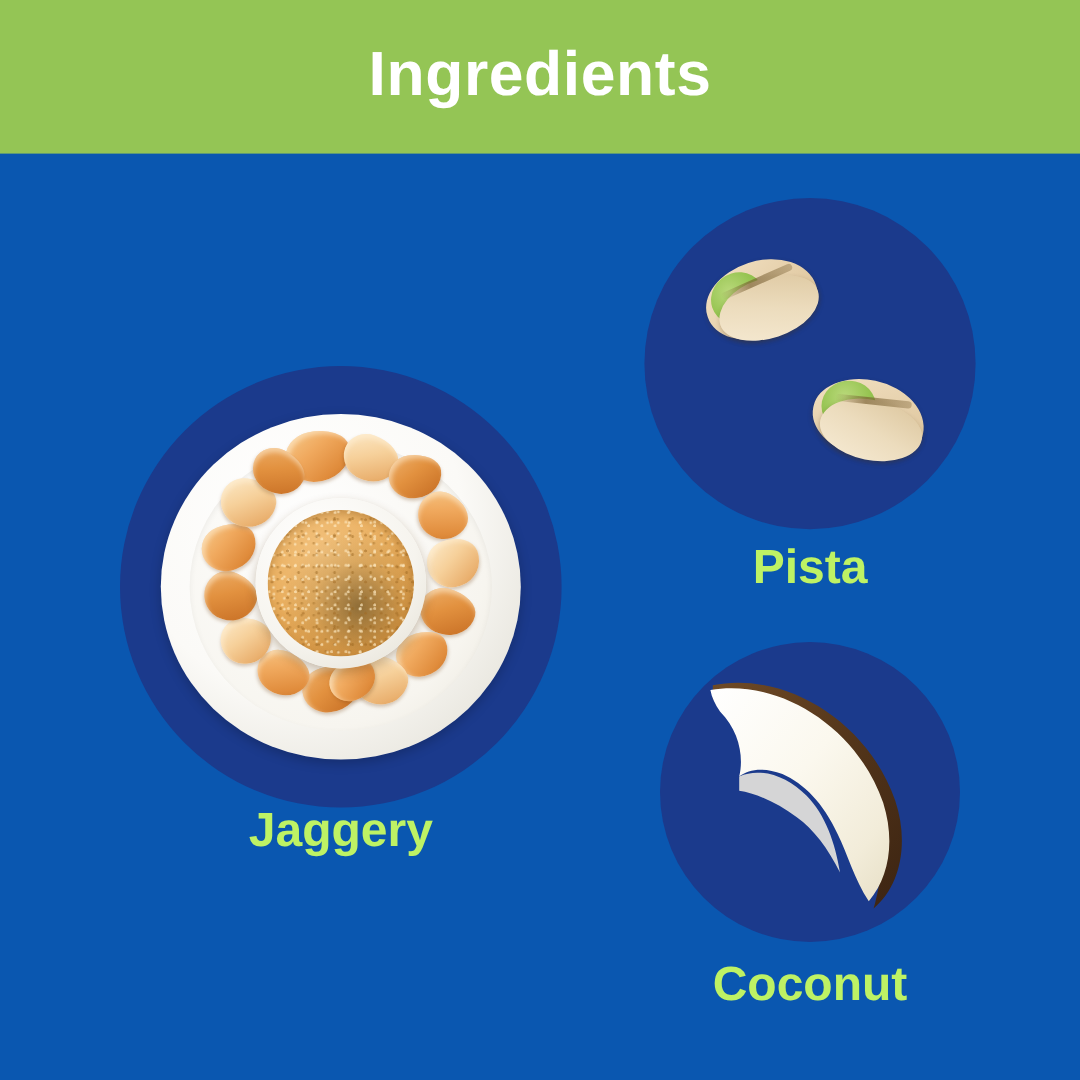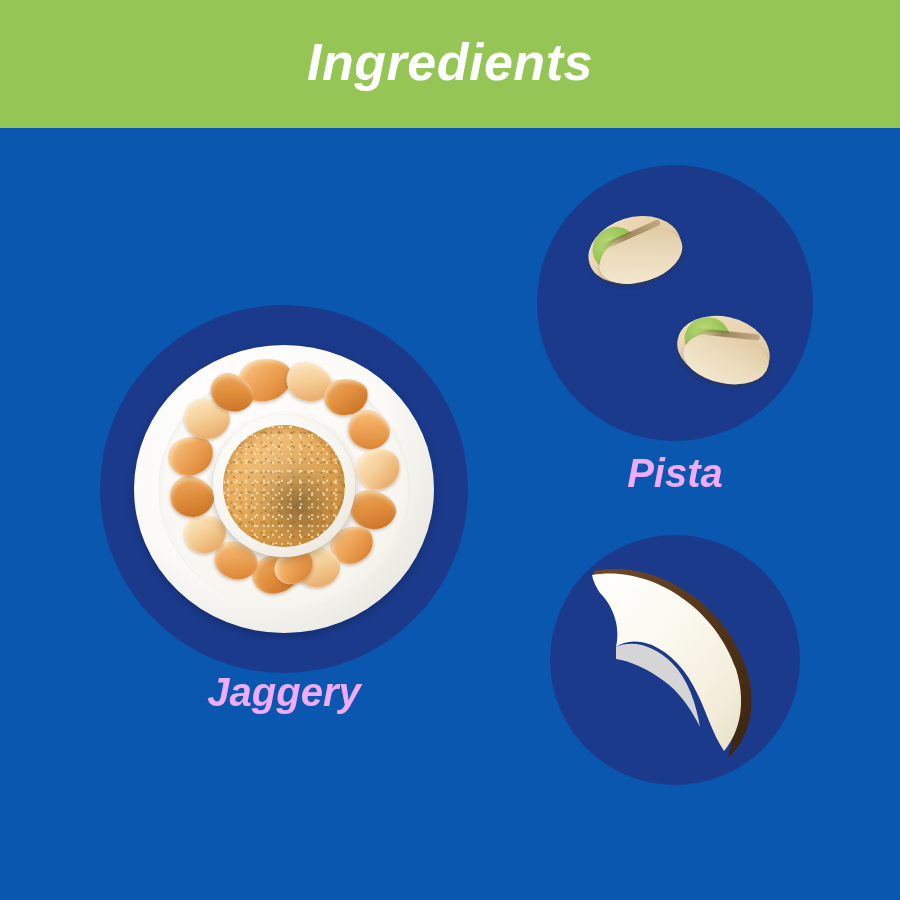--- a/index.html
+++ b/index.html
@@ -7,21 +7,20 @@
     padding: 0;
     background: #ffffff;
   }
   #poster {
     position: relative;
     width: 900px;
     height: 900px;
     overflow: hidden;
     background: #0a57b0;
     font-family: "Liberation Sans", sans-serif;
-    font-style: italic;
     -webkit-font-smoothing: antialiased;
   }
 
   
   .header-band {
     position: absolute;
     left: 0; top: 0;
     width: 900px;
     height: 128px;
     background: #94c555;
@@ -42,21 +41,21 @@
   
   .ingredient { position: absolute; }
   .disc {
     position: absolute;
     border-radius: 50%;
     background: #1b3a8c;
     overflow: hidden;
   }
   .caption {
     position: absolute;
-    color: #f0abfc;
+    color: #bef264;
     font-weight: bold;
     line-height: 1;
     text-align: center;
     white-space: nowrap;
   }
 
   
   #jaggery-group { left: 100px; top: 305px; width: 368px; height: 368px; }
   #jaggery-disc { left: 0; top: 0; width: 368px; height: 368px; }
 
@@ -274,15 +273,16 @@
           <path d="M6,14 C62,4 128,44 150,108 C160,140 155,170 138,190
                    C126,172 120,150 112,134 C100,108 84,92 66,84
                    C50,78 38,80 30,86 C34,70 30,48 14,32 C10,26 7,20 6,14 Z" fill="url(#cocoFlesh)"></path>
 
           <path d="M30,86 C48,78 70,86 86,102 C102,118 110,142 114,166
                    C104,146 92,130 78,120 C62,108 44,100 30,98 Z" fill="#f6f1e3" opacity="0.85"></path>
         </svg>
       </div>
 
     </div>
+    <div class="caption" id="coconut-caption">Coconut</div>
   </div>
 
 </div>
 
 </body></html>

